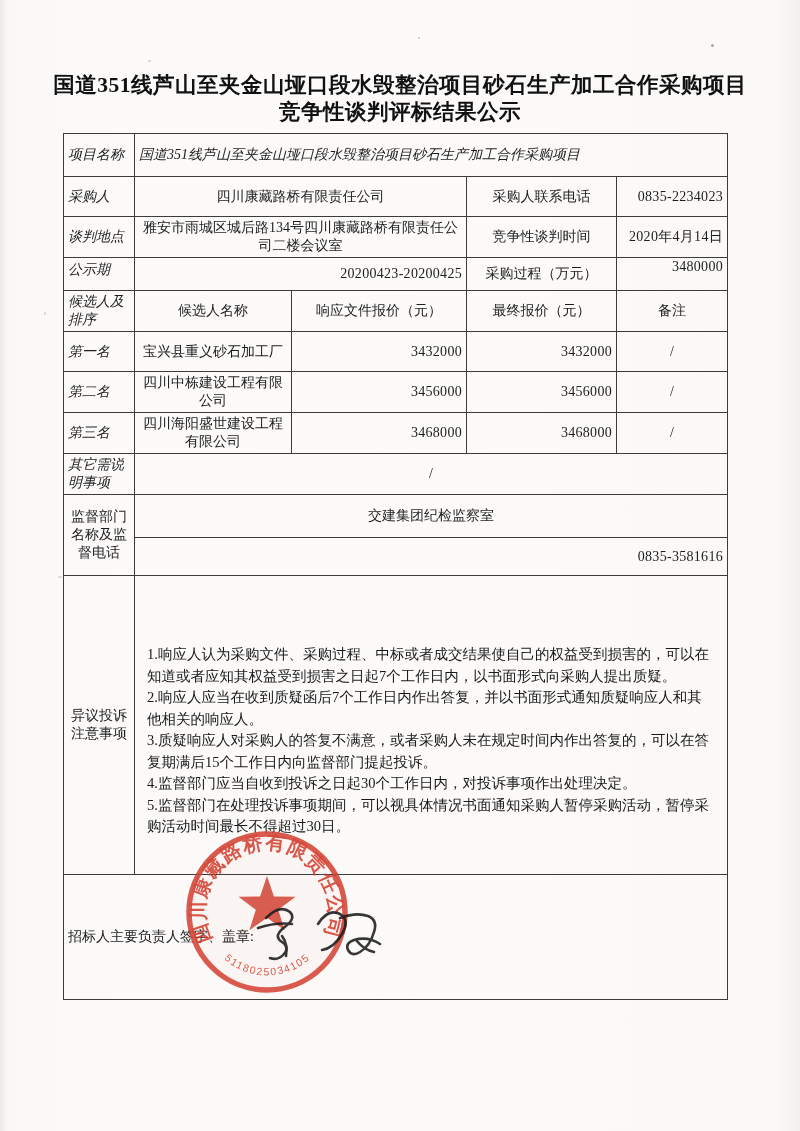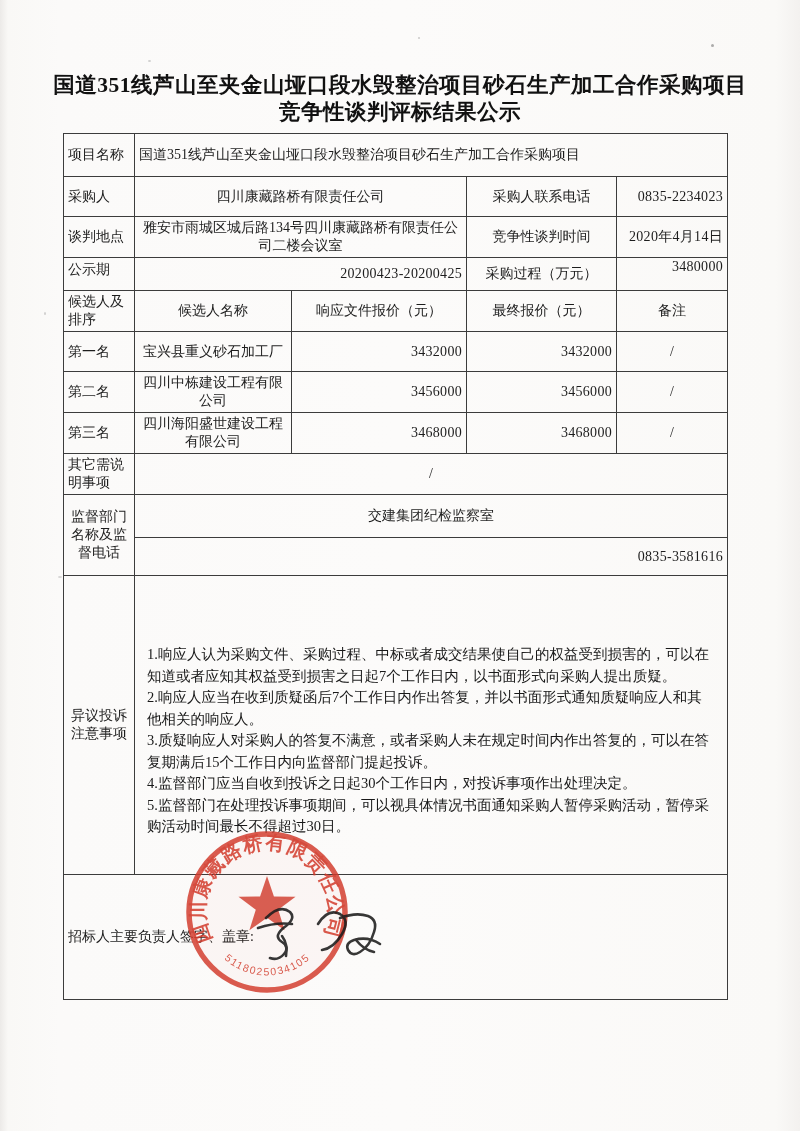--- a/index.html
+++ b/index.html
@@ -19,21 +19,21 @@
   table.doc{
     position:absolute;left:63px;top:133px;width:664px;
     border-collapse:collapse;table-layout:fixed;
   }
   table.doc td{
     border:1.6px solid #3c3c3c;
     font-size:14px;line-height:18px;color:#1d1d1d;
     padding:2px 4px;vertical-align:middle;
     overflow:hidden;
   }
-  td.lbl{text-align:left;padding-left:5px;}
+  td.lbl{text-align:left;padding-left:5px;font-style:italic;}
   td.lblc{text-align:center;padding:2px 2px;}
   td.ctr{text-align:center;}
   td.num{text-align:right;font-size:13.5px;letter-spacing:0.3px;}
   td.small{font-size:13px;line-height:17px;}
   td.notice{vertical-align:middle;}
   .notice-inner{padding:4px 10px 4px 8px;font-size:14.5px;line-height:21.5px;text-align:left;color:#191919;margin-top:32px;}
   .notice-inner div{margin:0;}
   .sig-cell{vertical-align:middle;padding-left:10px;font-size:13.5px;color:#242424;margin-left:32px;}
   
   .stamp{position:absolute;left:182px;top:826px;width:170px;height:172px;pointer-events:none;opacity:0.92;}

